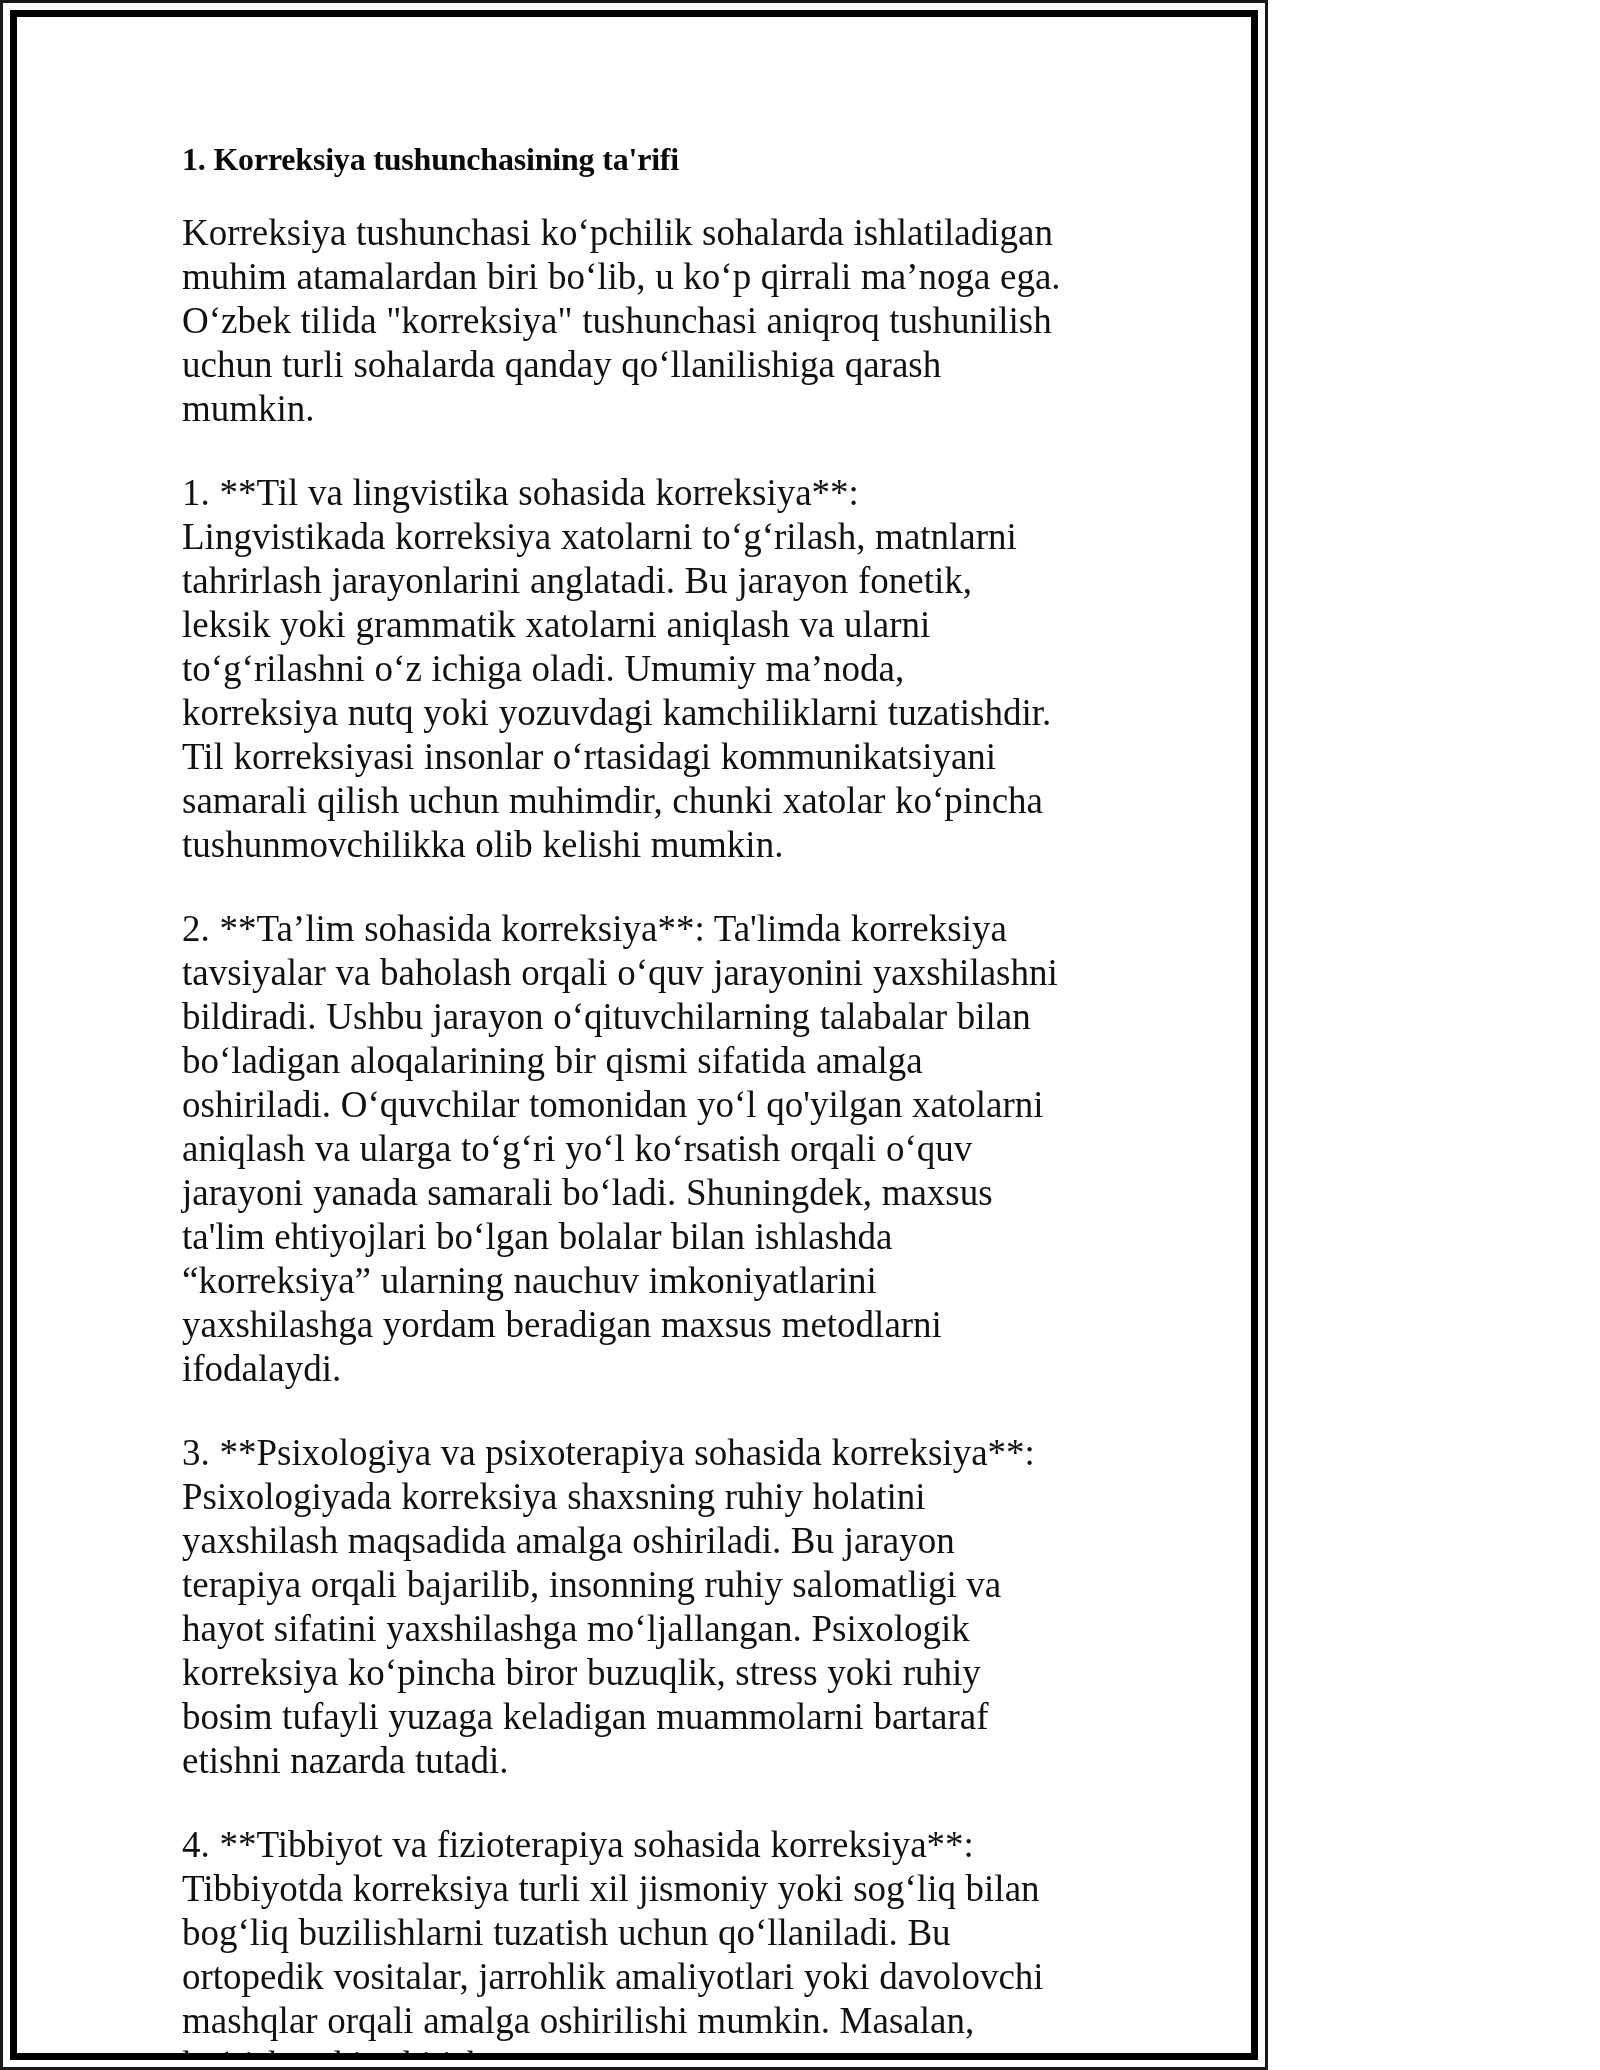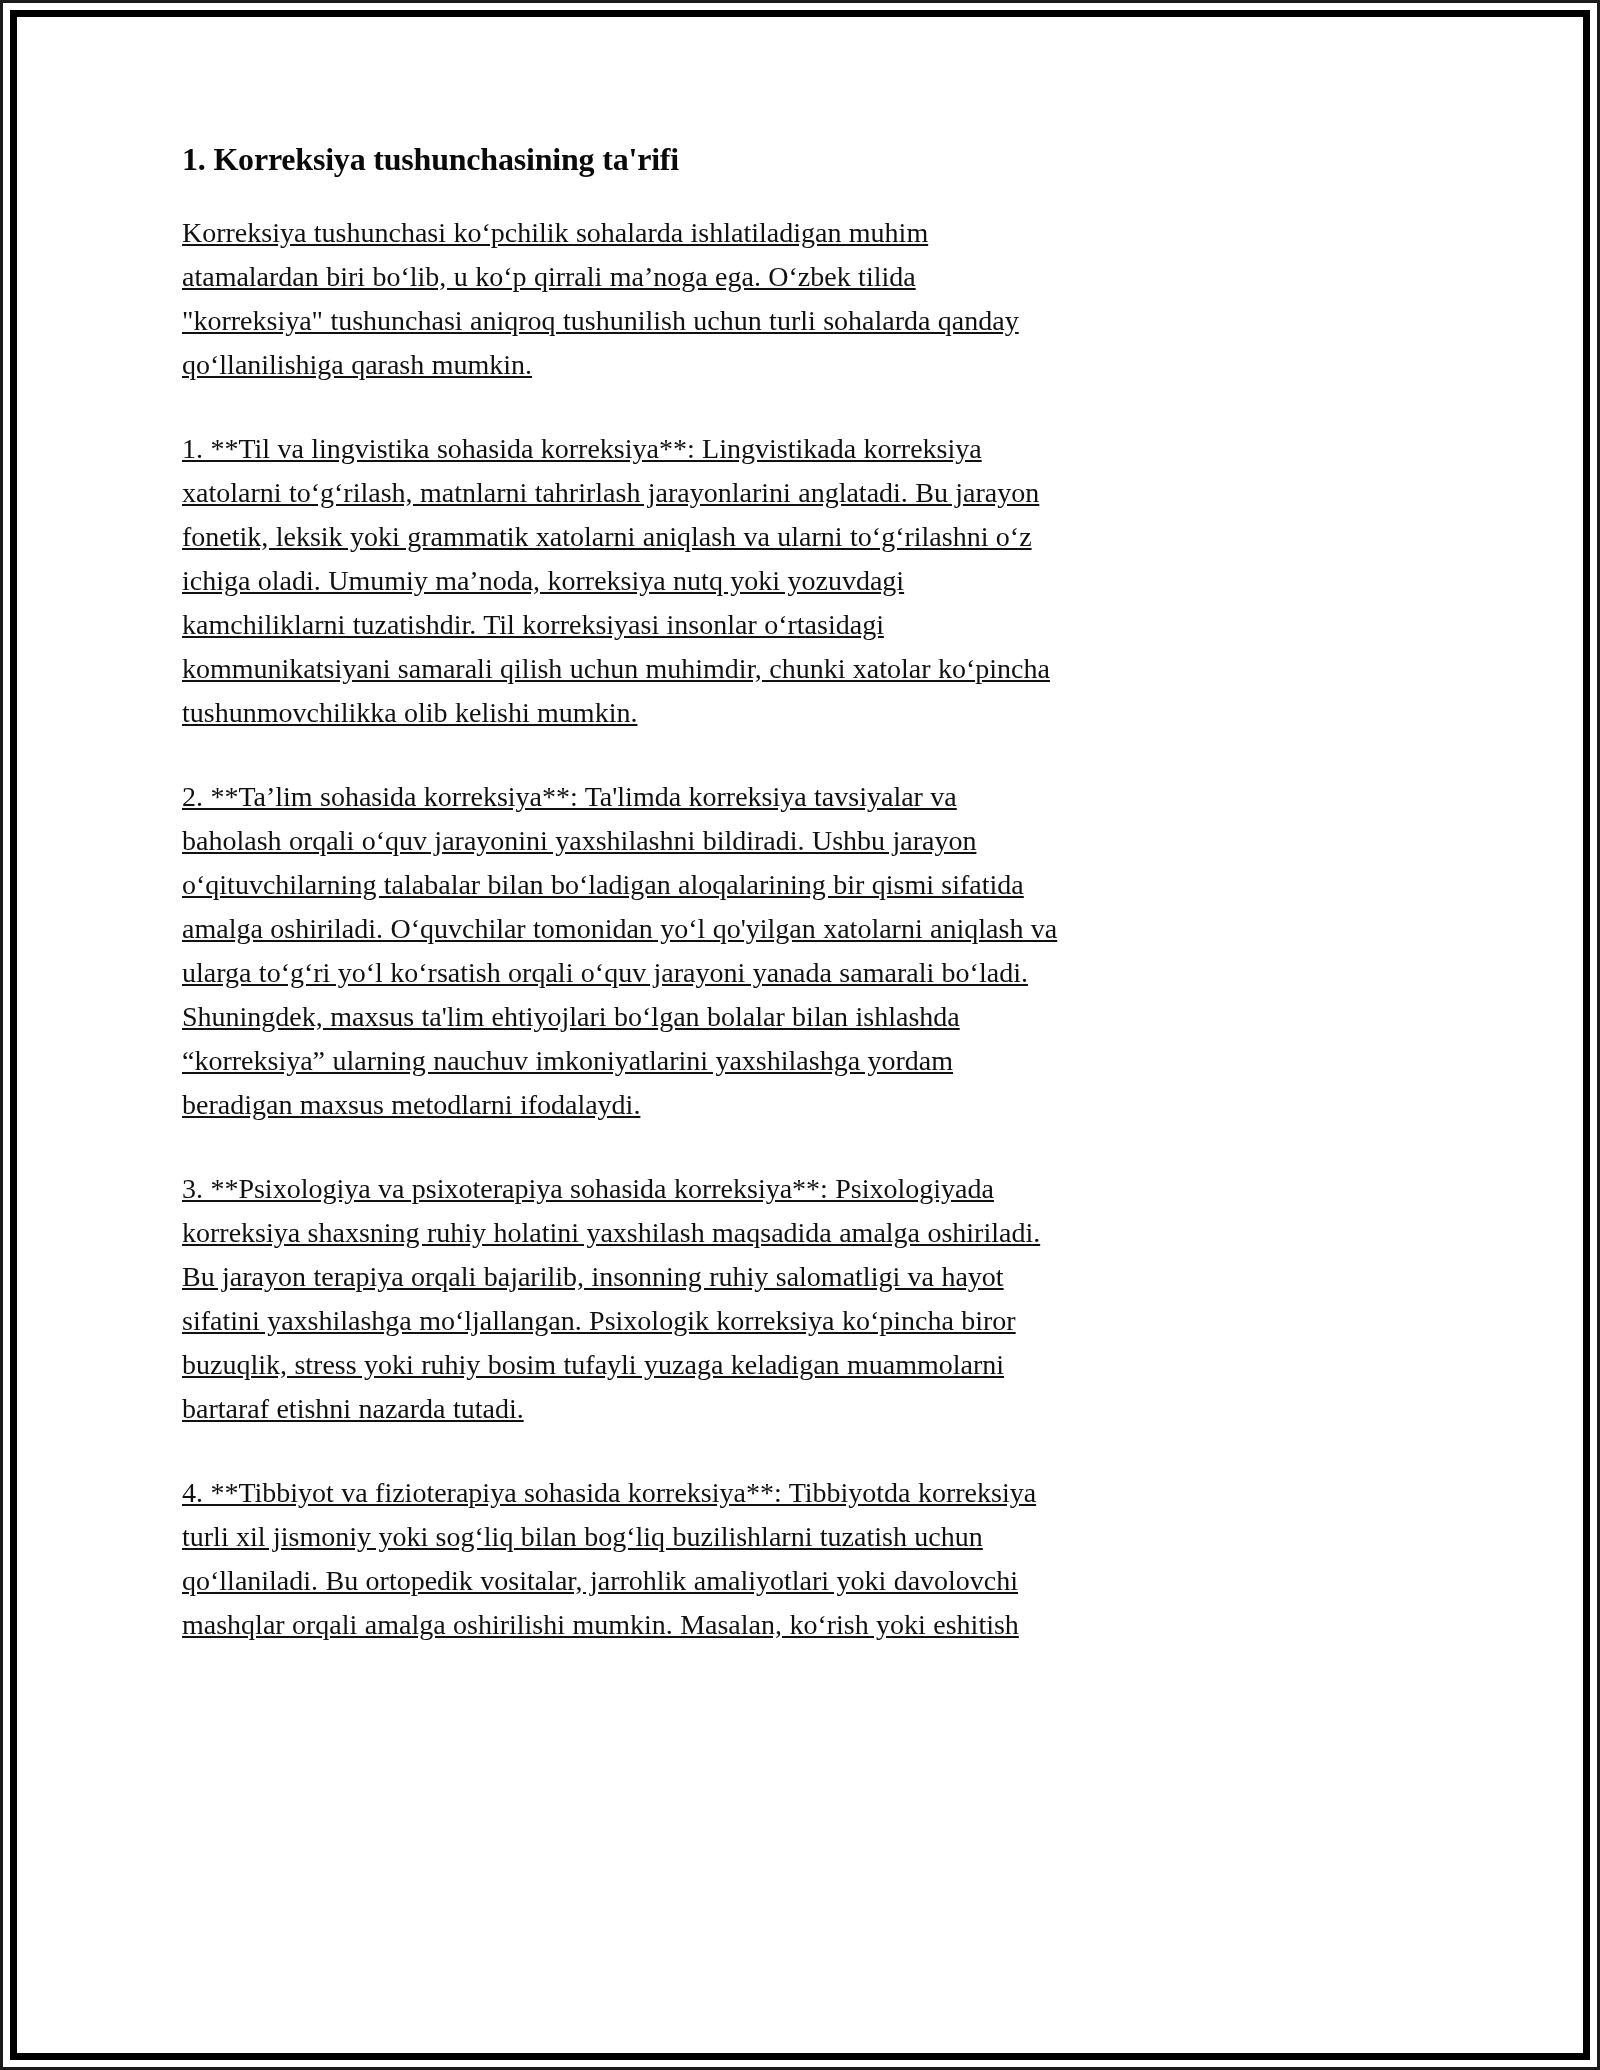--- a/index.html
+++ b/index.html
@@ -13,21 +13,21 @@
     height: 2070px;
     overflow: hidden;
     font-family: "Liberation Serif", "DejaVu Serif", serif;
   }
 
   
   .page-frame {
     position: absolute;
     left: 0;
     top: 0;
-    width: 1600px;
+    width: 1268px;
     height: 2070px;
     box-sizing: border-box;
     border: 3px solid #1a1a1a;
     background: #ffffff;
   }
   .page-frame-inner {
     position: absolute;
     left: 7px;
     top: 7px;
     right: 7px;
@@ -59,27 +59,26 @@
   .doc-heading {
     font-size: 32px;
     font-weight: bold;
     line-height: 1.3;
     margin: 0 0 30px 0;
     letter-spacing: -0.2px;
     color: #0a0a0a;
   }
 
   .doc-para {
-    font-size: 28px;
+    font-size: 37px;
     line-height: 44px;
     margin: 0 0 40px 0;
     text-align: left;
     color: #111111;
     word-spacing: 0.4px;
-    text-decoration: underline;
   }
   .doc-para:last-child {
     margin-bottom: 8px;
   }
 
   
   .doc-body {
     -webkit-font-smoothing: antialiased;
   }
 </style>

